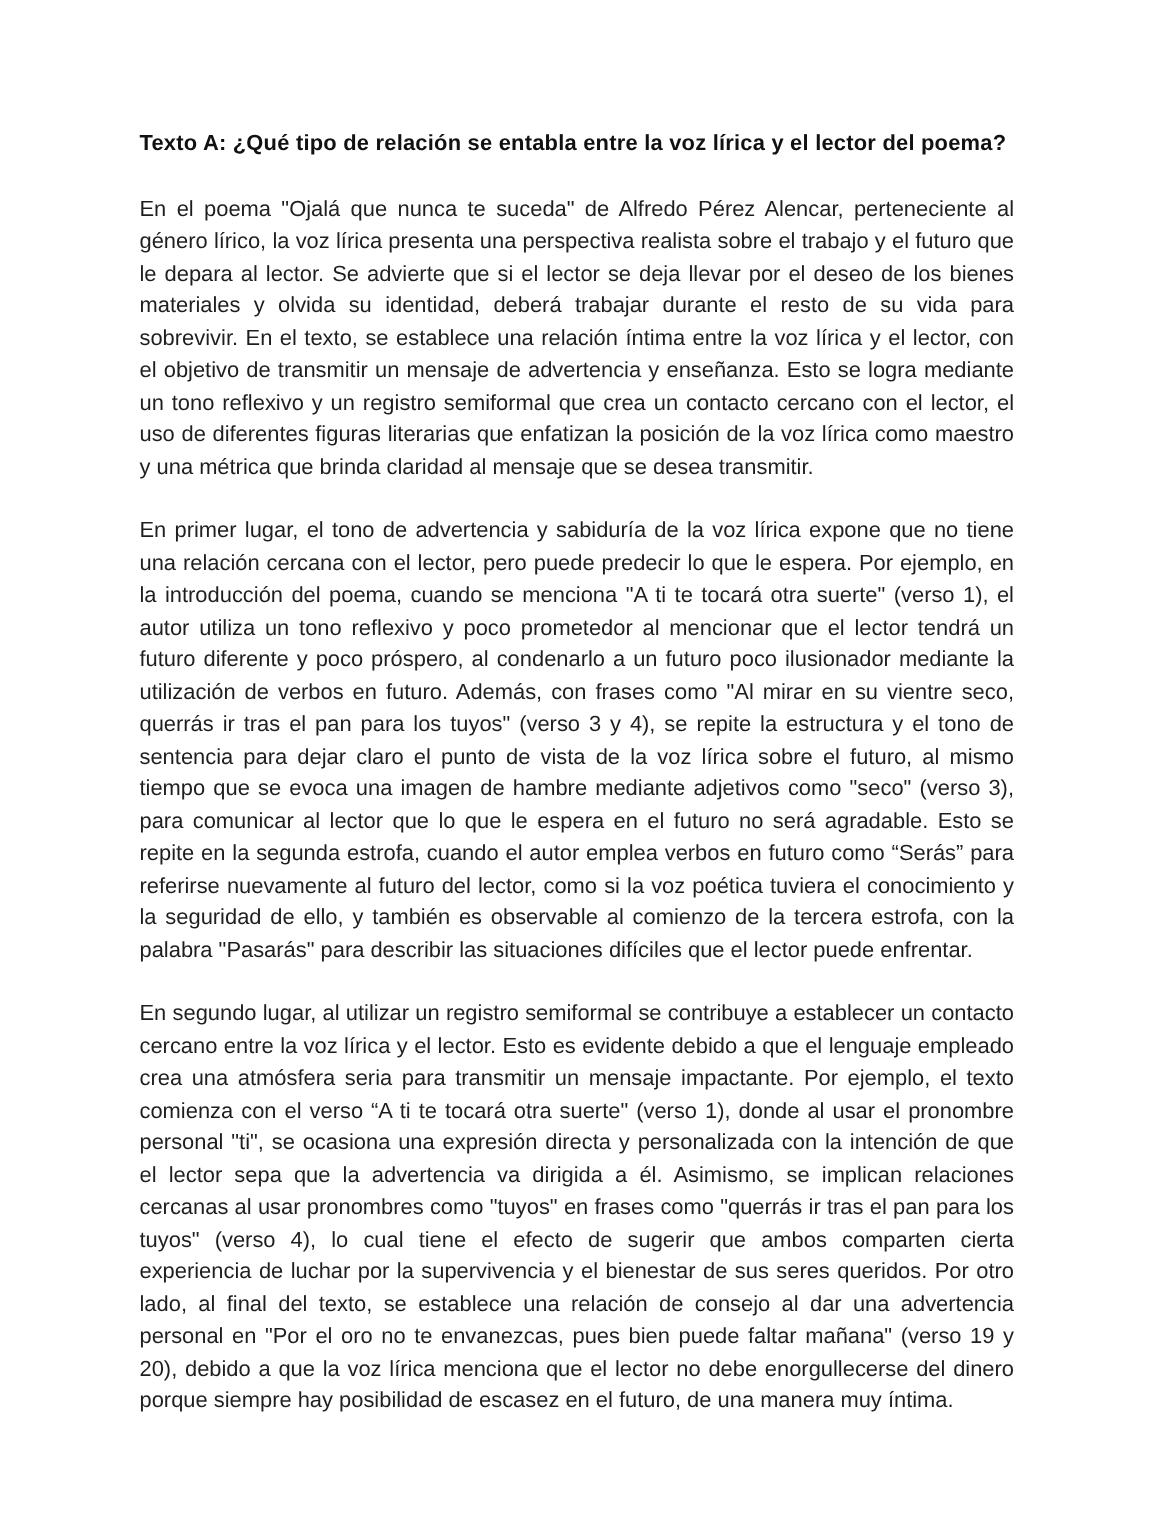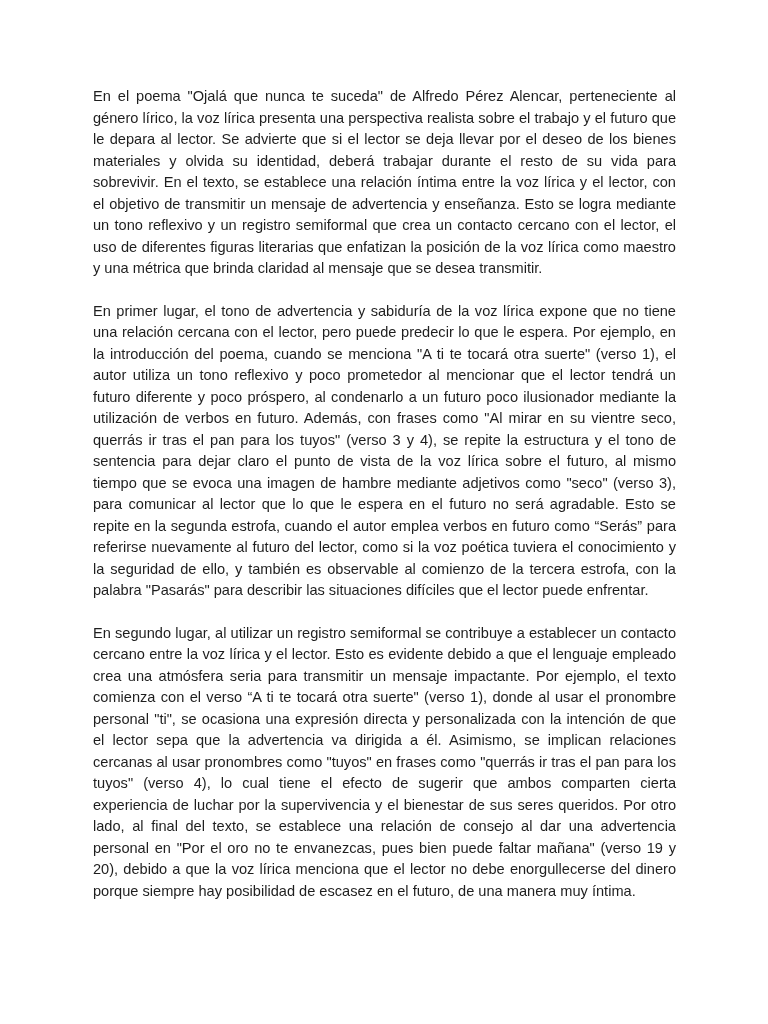--- a/index.html
+++ b/index.html
@@ -35,16 +35,17 @@
       line-height: 21.5px;
       text-align: justify;
       margin: 0 0 21px 0;
       color: #1e1e1e;
     }
   </style>
 </head>
 <body>
 
 <div class="page">
+  <p class="title">Texto A: ¿Qué tipo de relación se entabla entre la voz lírica y el lector del poema?</p>
   <p class="para">En el poema "Ojalá que nunca te suceda" de Alfredo Pérez Alencar, perteneciente al género lírico, la voz lírica presenta una perspectiva realista sobre el trabajo y el futuro que le depara al lector. Se advierte que si el lector se deja llevar por el deseo de los bienes materiales y olvida su identidad, deberá trabajar durante el resto de su vida para sobrevivir. En el texto, se establece una relación íntima entre la voz lírica y el lector, con el objetivo de transmitir un mensaje de advertencia y enseñanza. Esto se logra mediante un tono reflexivo y un registro semiformal que crea un contacto cercano con el lector, el uso de diferentes figuras literarias que enfatizan la posición de la voz lírica como maestro y una métrica que brinda claridad al mensaje que se desea transmitir.</p>
   <p class="para">En primer lugar, el tono de advertencia y sabiduría de la voz lírica expone que no tiene una relación cercana con el lector, pero puede predecir lo que le espera. Por ejemplo, en la introducción del poema, cuando se menciona "A ti te tocará otra suerte" (verso 1), el autor utiliza un tono reflexivo y poco prometedor al mencionar que el lector tendrá un futuro diferente y poco próspero, al condenarlo a un futuro poco ilusionador mediante la utilización de verbos en futuro. Además, con frases como "Al mirar en su vientre seco, querrás ir tras el pan para los tuyos" (verso 3 y 4), se repite la estructura y el tono de sentencia para dejar claro el punto de vista de la voz lírica sobre el futuro, al mismo tiempo que se evoca una imagen de hambre mediante adjetivos como "seco" (verso 3), para comunicar al lector que lo que le espera en el futuro no será agradable. Esto se repite en la segunda estrofa, cuando el autor emplea verbos en futuro como “Serás” para referirse nuevamente al futuro del lector, como si la voz poética tuviera el conocimiento y la seguridad de ello, y también es observable al comienzo de la tercera estrofa, con la palabra "Pasarás" para describir las situaciones difíciles que el lector puede enfrentar.</p>
   <p class="para">En segundo lugar, al utilizar un registro semiformal se contribuye a establecer un contacto cercano entre la voz lírica y el lector. Esto es evidente debido a que el lenguaje empleado crea una atmósfera seria para transmitir un mensaje impactante. Por ejemplo, el texto comienza con el verso “A ti te tocará otra suerte" (verso 1), donde al usar el pronombre personal "ti", se ocasiona una expresión directa y personalizada con la intención de que el lector sepa que la advertencia va dirigida a él. Asimismo, se implican relaciones cercanas al usar pronombres como "tuyos" en frases como "querrás ir tras el pan para los tuyos" (verso 4), lo cual tiene el efecto de sugerir que ambos comparten cierta experiencia de luchar por la supervivencia y el bienestar de sus seres queridos. Por otro lado, al final del texto, se establece una relación de consejo al dar una advertencia personal en "Por el oro no te envanezcas, pues bien puede faltar mañana" (verso 19 y 20), debido a que la voz lírica menciona que el lector no debe enorgullecerse del dinero porque siempre hay posibilidad de escasez en el futuro, de una manera muy íntima.</p>
 </div>
 
 </body></html>

